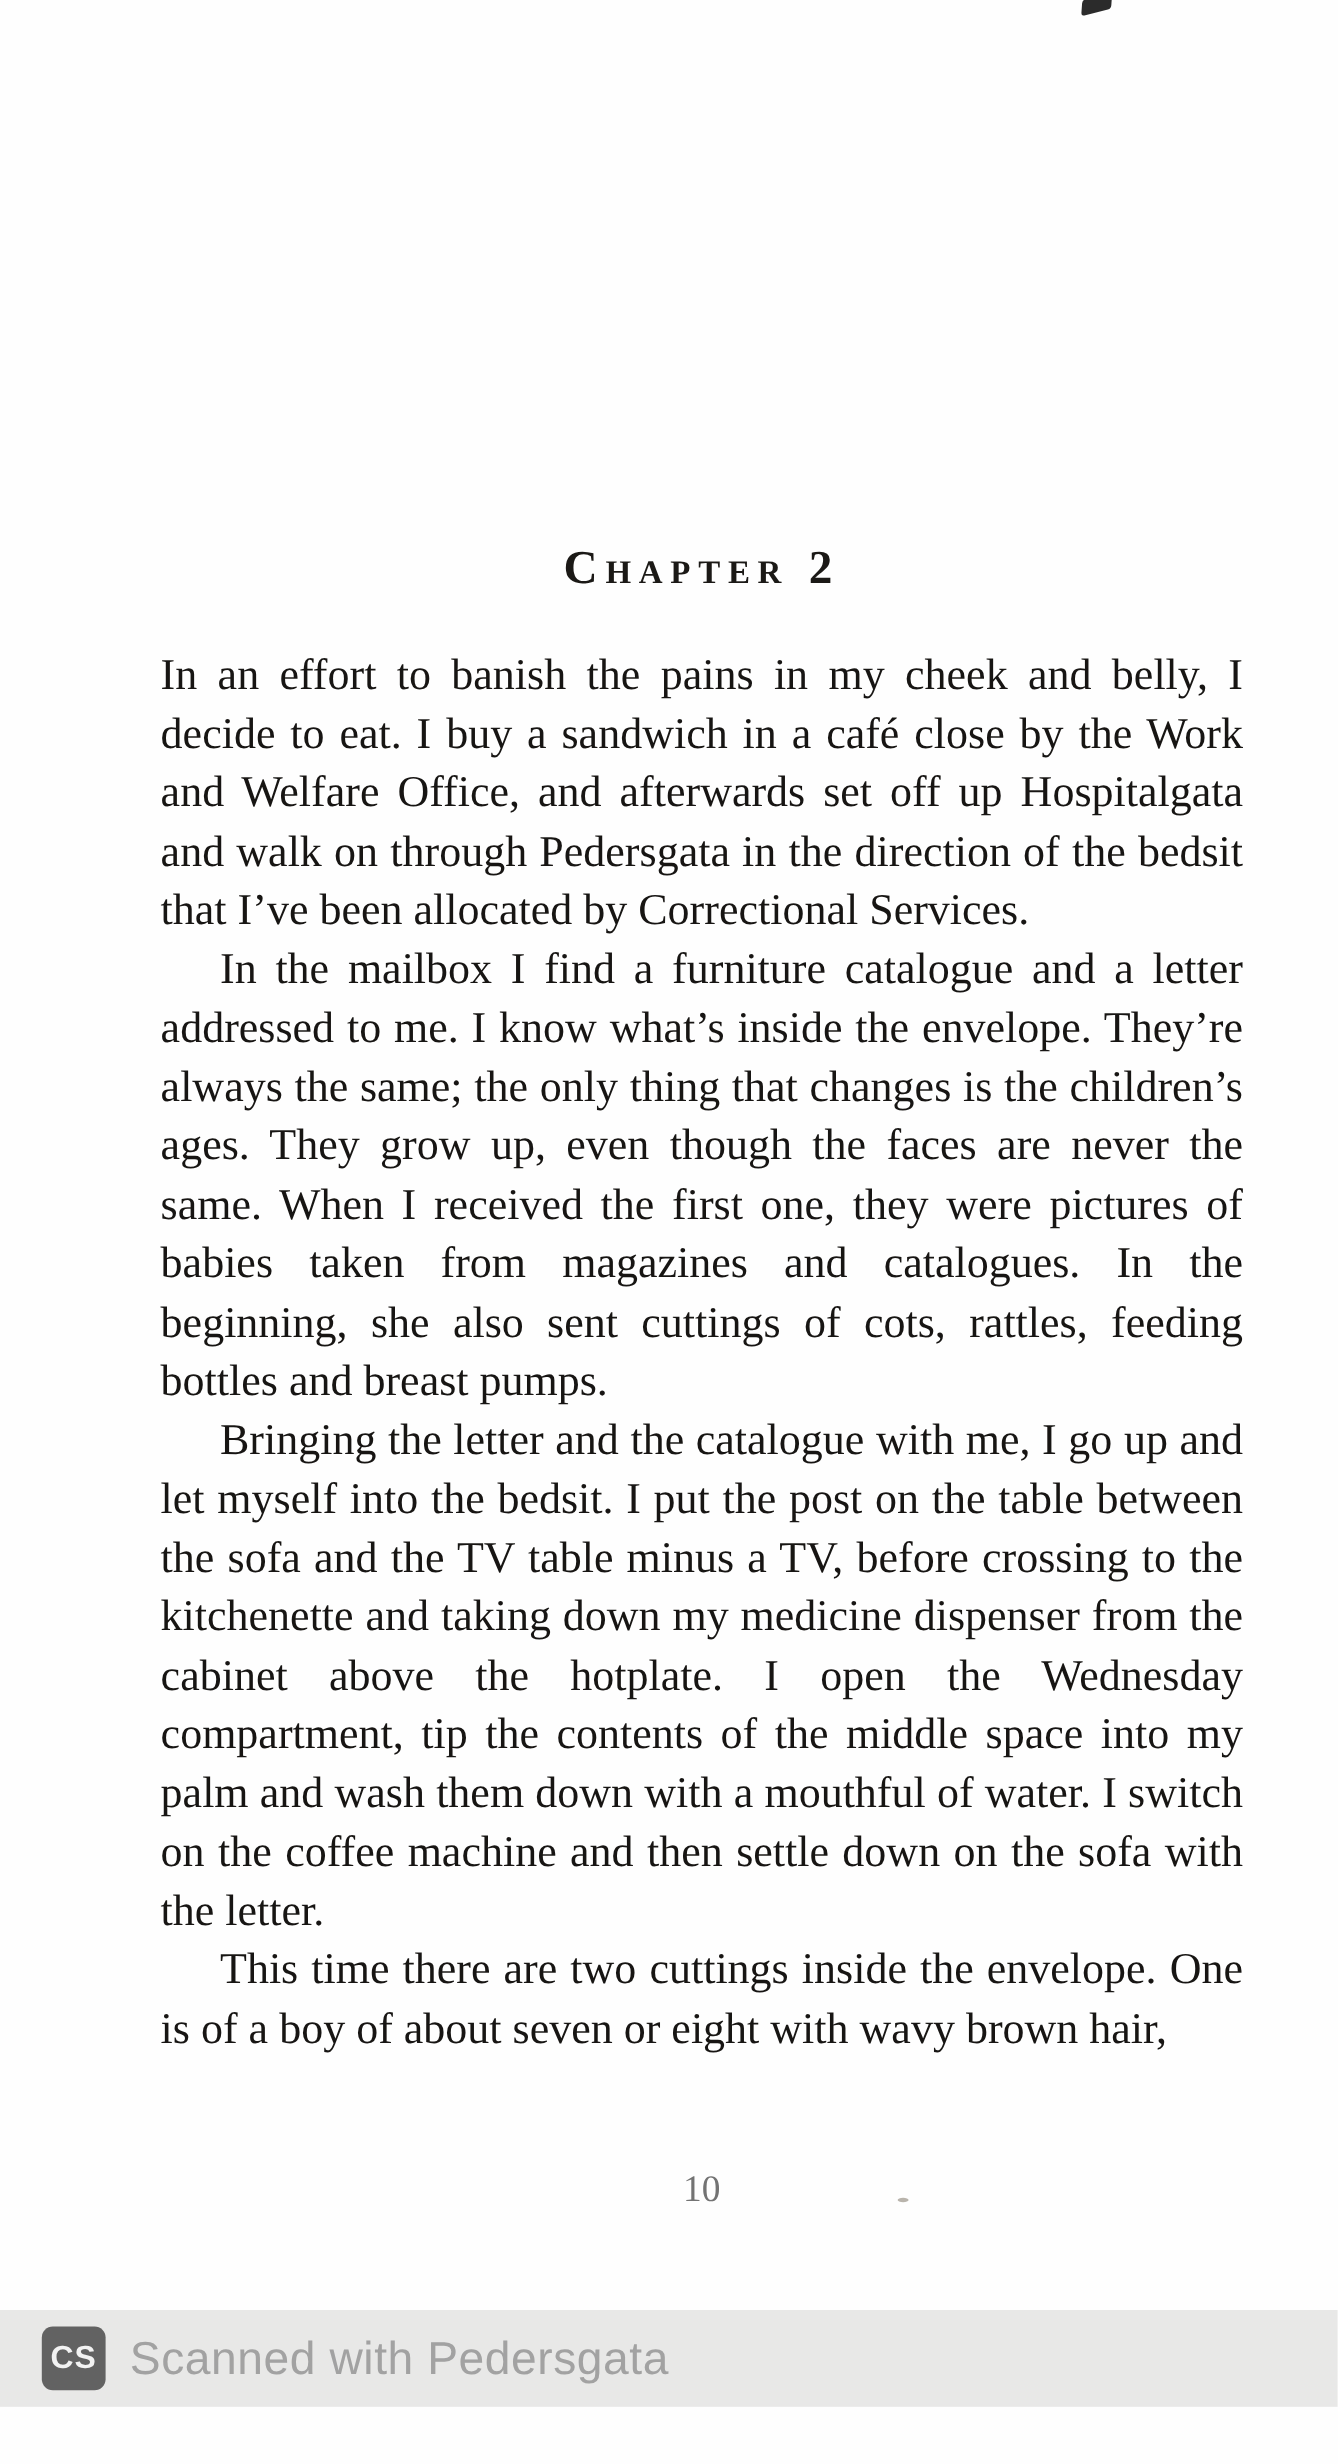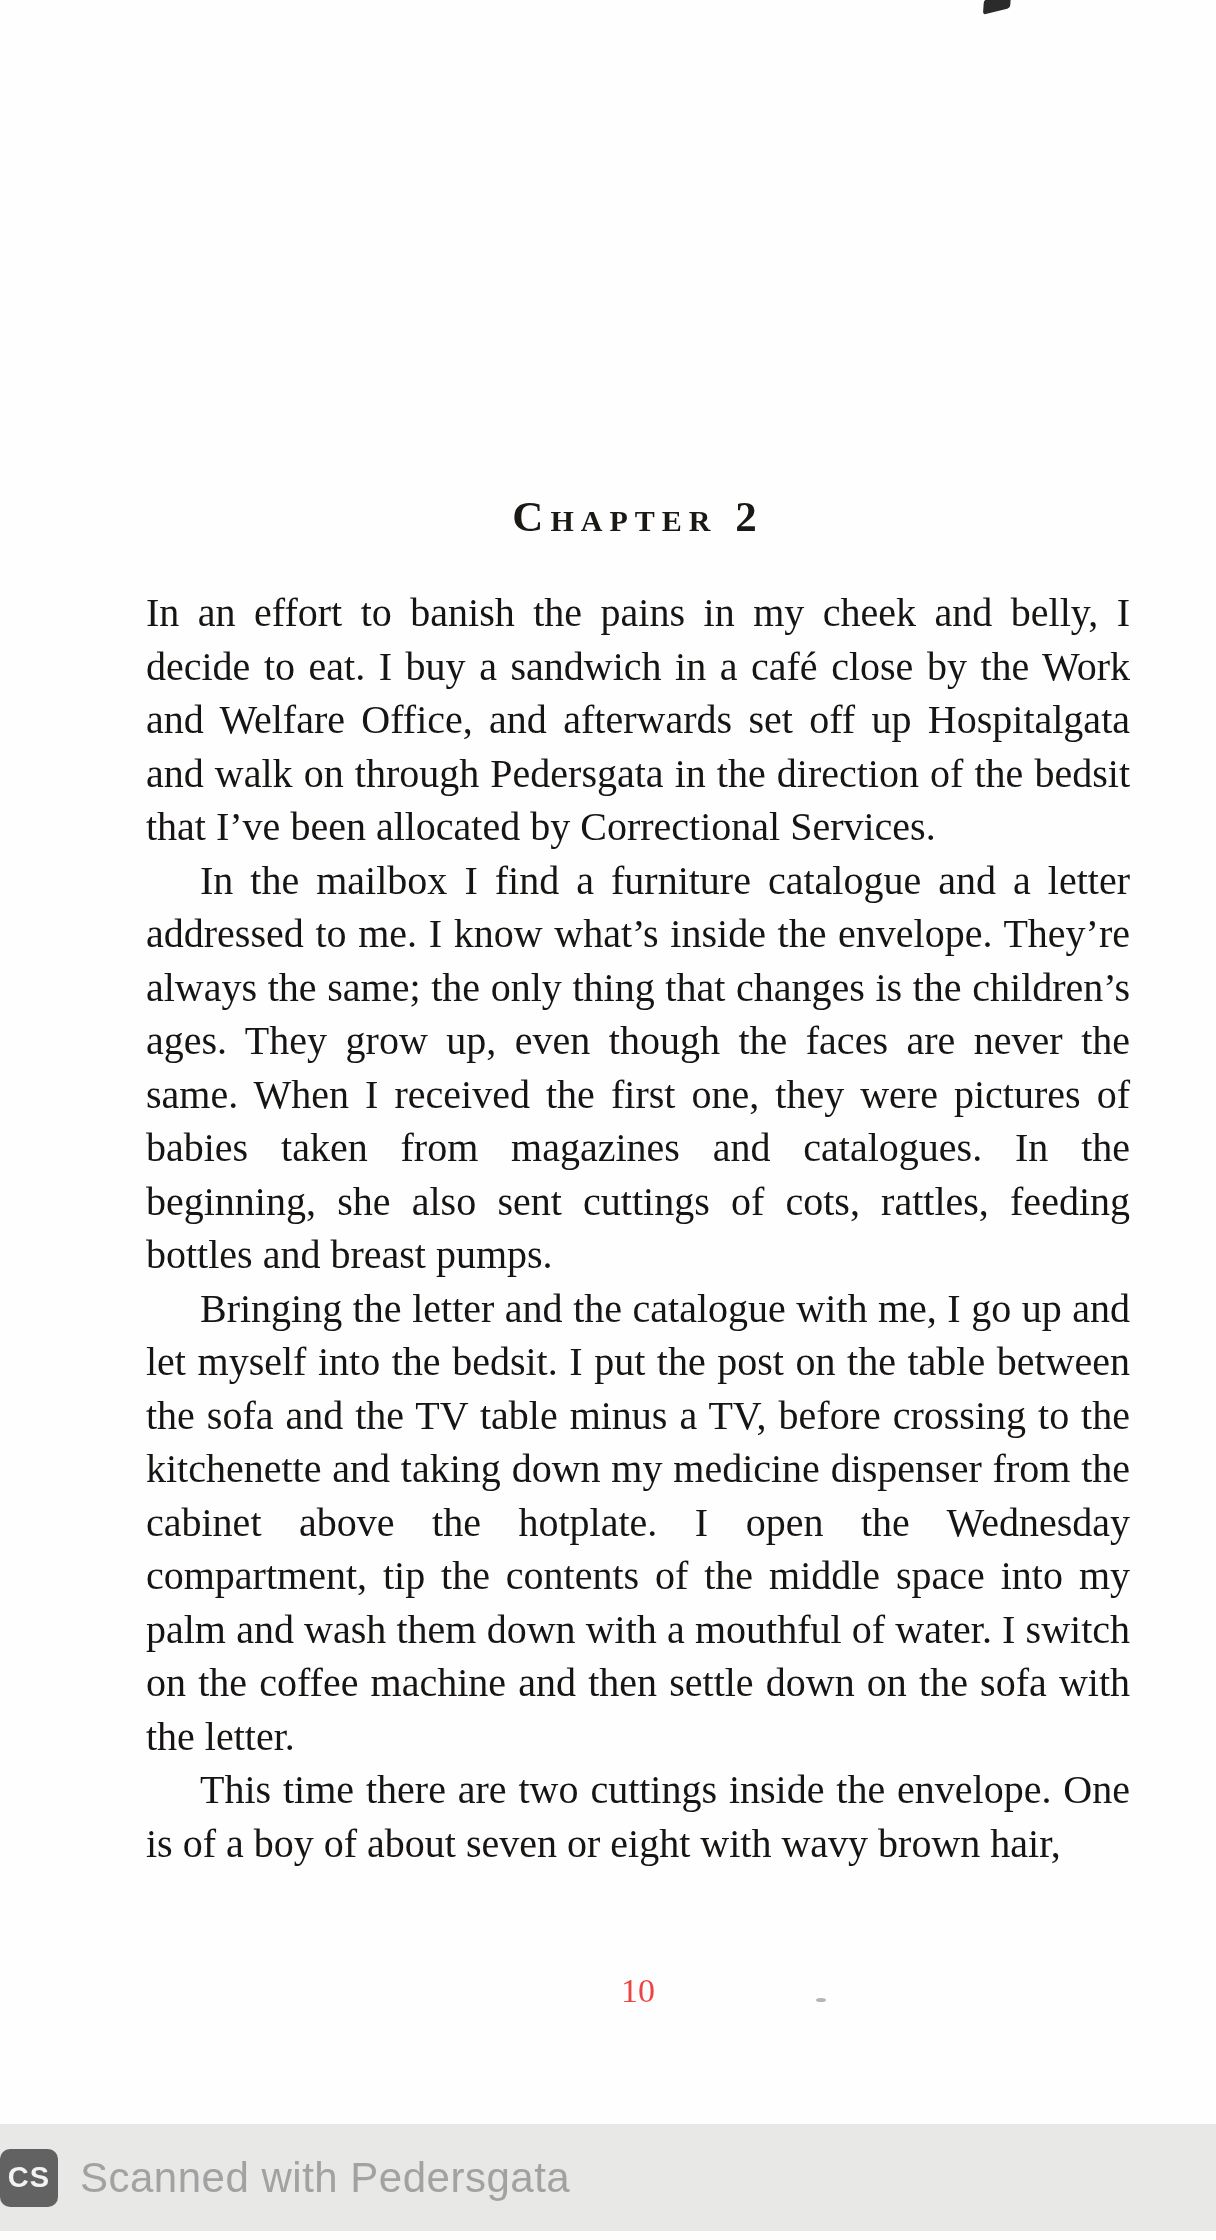--- a/index.html
+++ b/index.html
@@ -47,21 +47,21 @@
     text-indent: 54px;
   }
 
   .page-number {
     position: absolute;
     top: 1972px;
     left: 146px;
     width: 984px;
     text-align: center;
     font-size: 34px;
-    color: #ef4444;
+    color: #737373;
   }
 
   
   .corner-artifact {
     position: absolute;
     top: -3px;
     left: 983px;
     width: 28px;
     height: 14px;
     background: #2b2b2b;
@@ -78,26 +78,26 @@
     background: #b9b4ac;
     border-radius: 50%;
   }
 
   
   .watermark-bar {
     position: absolute;
     top: 2100px;
     left: 0;
     width: 1216px;
-    height: 107px;
+    height: 88px;
     background: #e8e8e7;
     display: flex;
     align-items: center;
+    padding-left: 38px;
     font-family: "Liberation Sans", sans-serif;
-    margin-top: 24px;
   }
 
   .cs-logo {
     width: 58px;
     height: 58px;
     background: #626262;
     border-radius: 10px;
     display: flex;
     align-items: center;
     justify-content: center;

